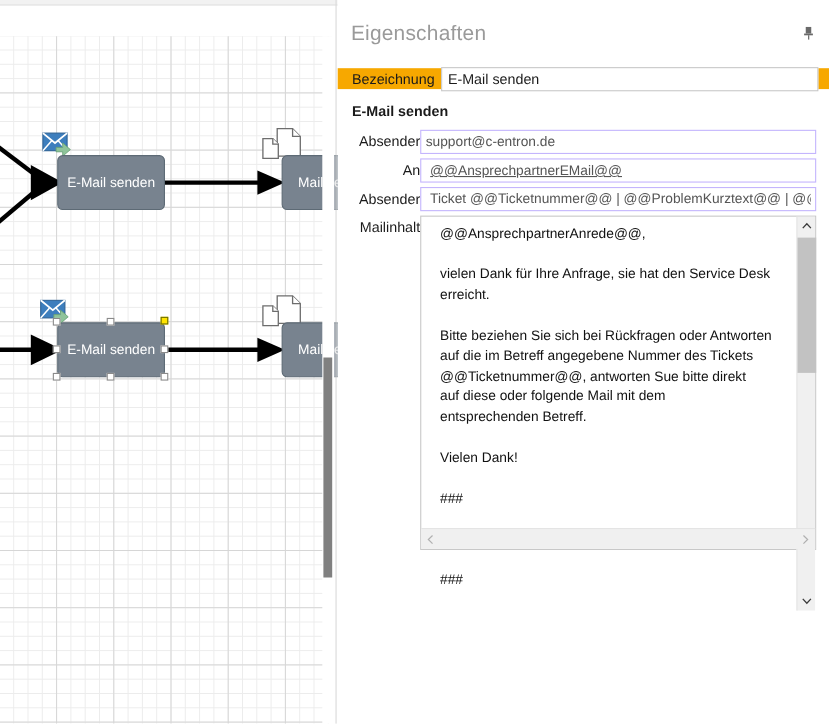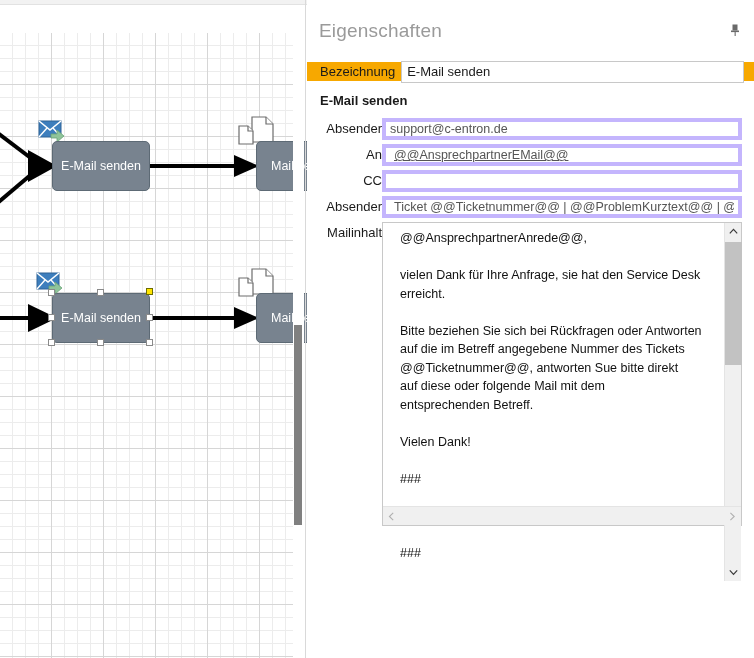--- a/index.html
+++ b/index.html
@@ -123,21 +123,21 @@
     margin-bottom: 4px;
   }
   .form-label {
     width: 62px; flex: 0 0 62px;
     font-size: 13px; color: #1a1a1a;
     line-height: 22px;
     text-align: right;
   }
   .form-input {
     flex: 1; height: 22px;
-    border: 4px solid #c4b5fd;
+    border: 1px solid #c4b5fd;
     background: #ffffff;
     font-family: "Liberation Sans", sans-serif;
     font-size: 12.5px;
     color: #555555;
     padding: 0 4px;
     outline: none;
     overflow: hidden; white-space: nowrap;
   }
 
   
@@ -297,24 +297,20 @@
       <div class="form-row">
         <span class="form-label">Absender</span>
         <input class="form-input" type="text" value="support@c-entron.de" style="">
       </div>
 
       <div class="form-row">
         <span class="form-label">An</span>
         <input class="form-input" style="padding-left: 8px; text-decoration: underline;" type="text" value="@@AnsprechpartnerEMail@@">
       </div>
 
-      <div class="form-row">
-        <span class="form-label">CC</span>
-        <input class="form-input" type="text" value="" style="">
-      </div>
 
 
       <div class="form-row">
         <span class="form-label">Absender</span>
         <input class="form-input" style="padding-left: 8px;" type="text" value="Ticket @@Ticketnummer@@ | @@ProblemKurztext@@ | @@Kund">
       </div>
 
       <div class="form-row msg-row">
         <span class="form-label">Mailinhalt</span>
         <div id="msg-wrap">

